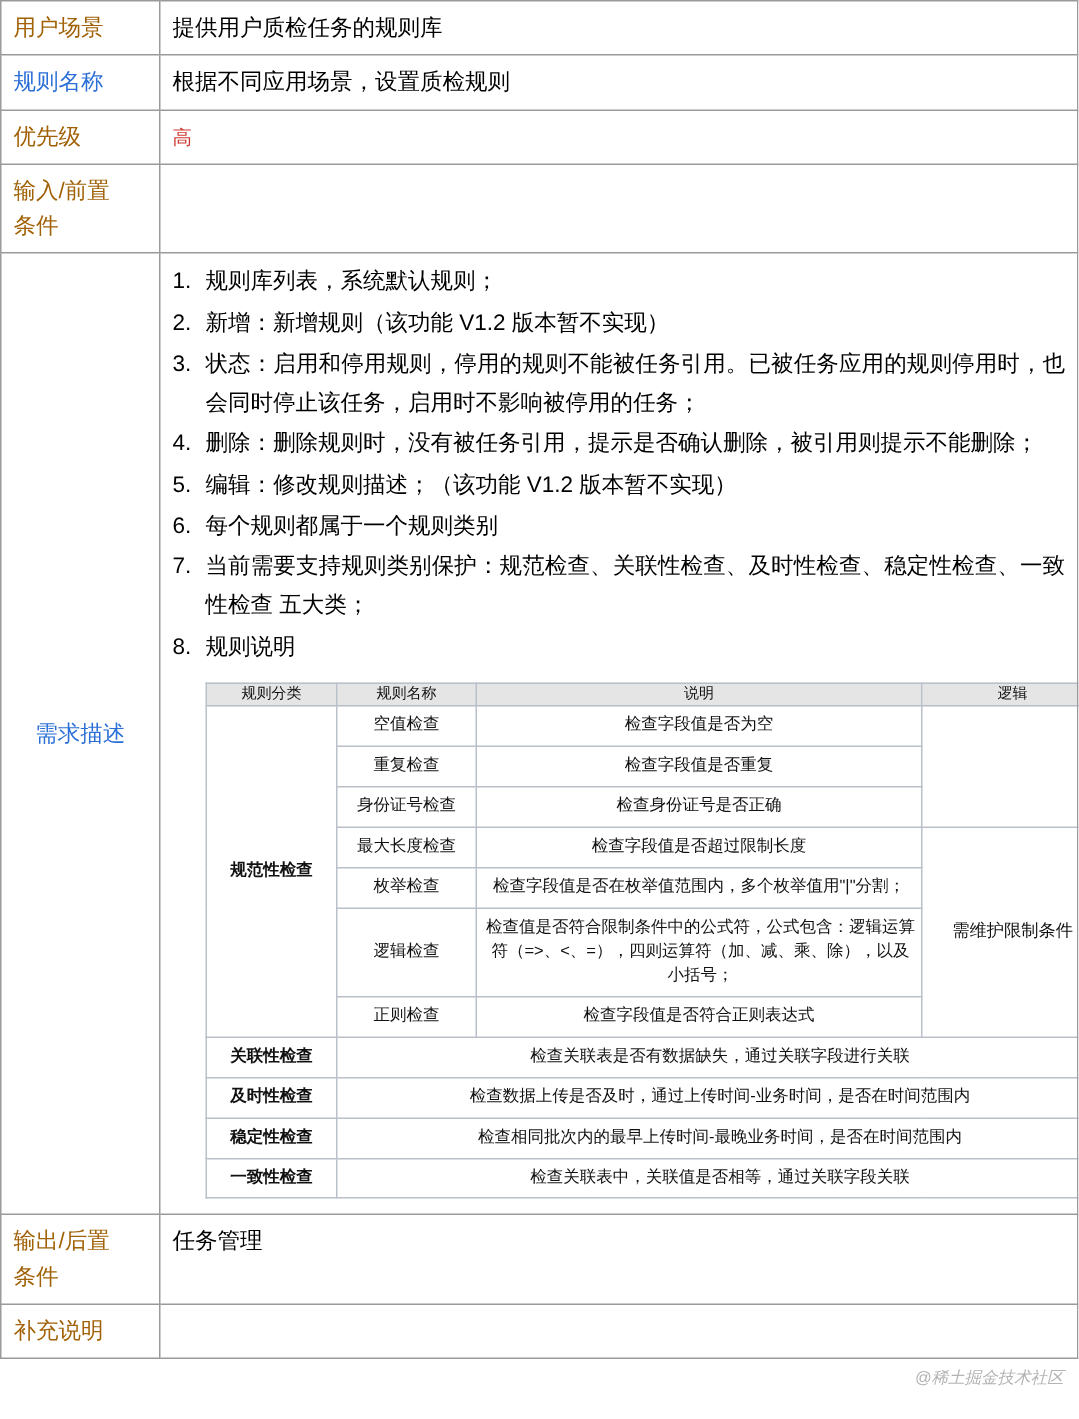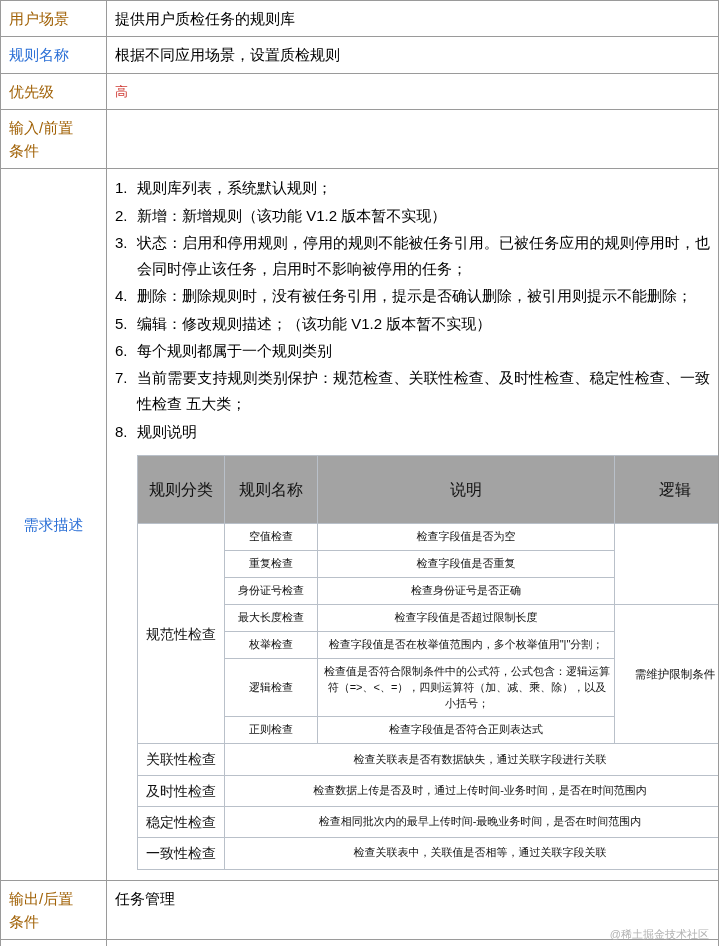--- a/index.html
+++ b/index.html
@@ -85,40 +85,42 @@
   table.rules td, table.rules th {
     border: 1px solid #b9c0c9;
     padding: 5px 4px;
     text-align: center;
     vertical-align: middle;
     line-height: 1.45;
     font-weight: normal;
     color: #111;
   }
   table.rules thead th {
-    background: #a3a3a3;
-    font-size: 16px;
-    padding: 22px 4px;
+    background: #e5e5e5;
+    font-size: 10px;
+    padding: 0 4px;
   }
   .c-cat { width: 78px; }
   .c-name { width: 84px; }
   .c-desc { width: 288px; }
   .c-logic { width: 112px; }
   .rules .cat-cell {
-    font-size: 14px;
+    font-size: 11px;
+    font-weight: bold;
   }
   .rules .logic-cell {
     font-size: 11.5px;
   }
   .footer-note {
     position: absolute;
     right: 10px;
-    bottom: 4px;
+    bottom: 20px;
     font-size: 11px;
     color: #b3b3b3;
+    font-style: italic;
   }
   .out-value {
     font-size: 15px;
     padding-top: 10px;
     margin-left: 32px;
   }
 </style>
 </head>
 <body>
 

